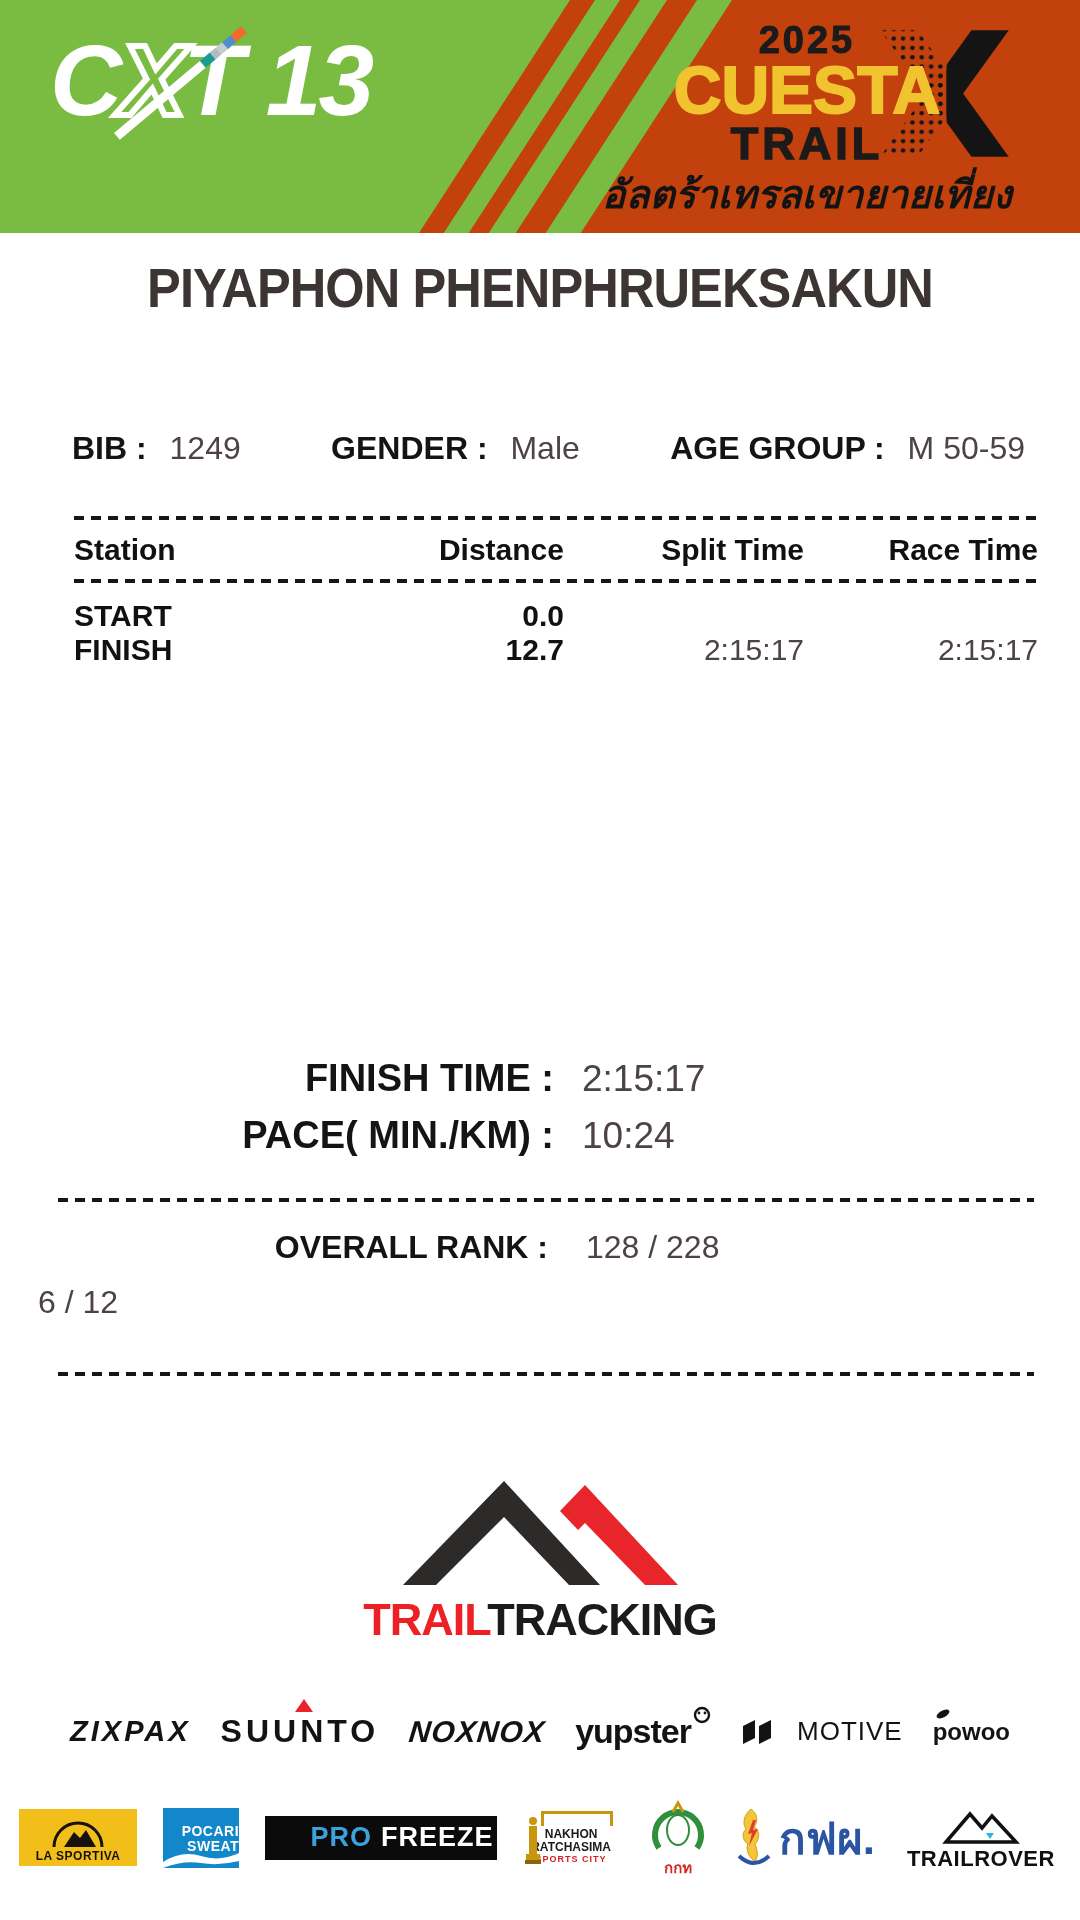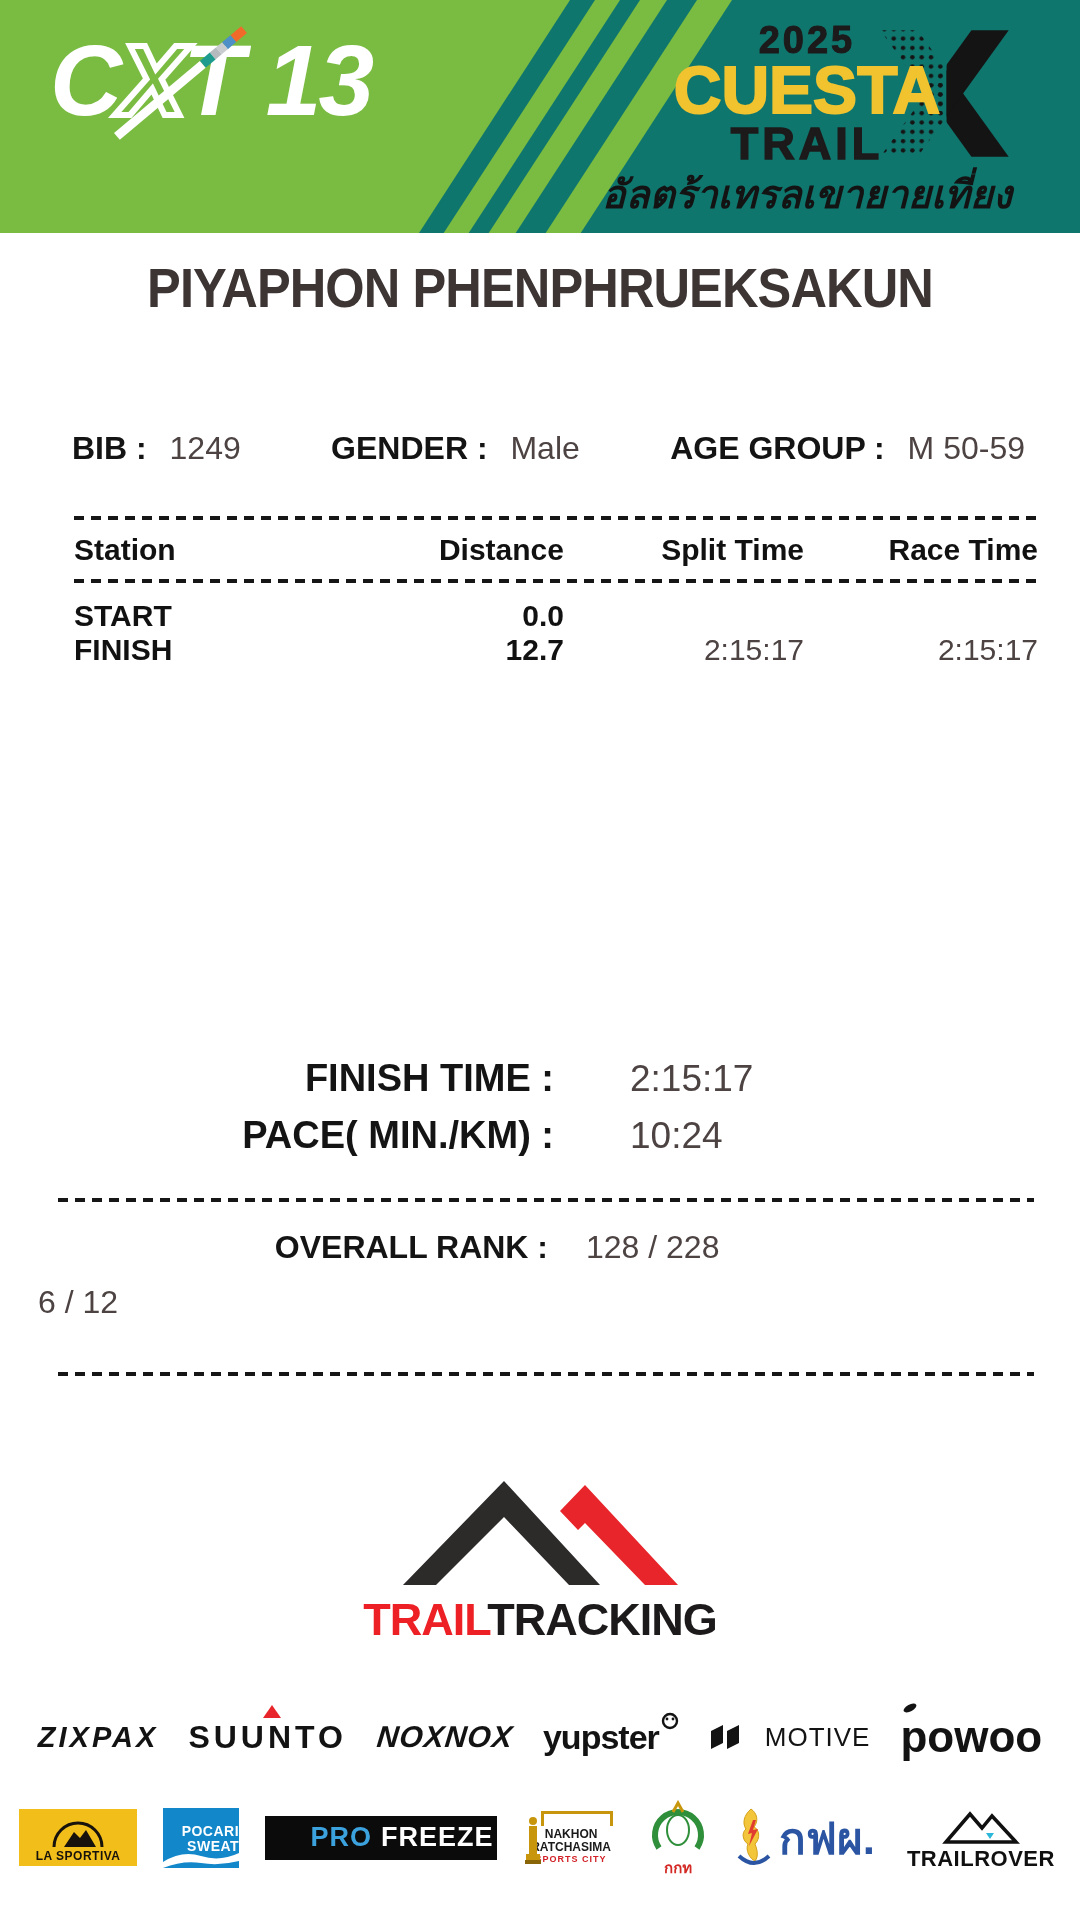--- a/index.html
+++ b/index.html
@@ -1,20 +1,20 @@
 <!DOCTYPE html>
 <html><head>
 <meta charset="utf-8">
 <style>
   html,body{margin:0;padding:0;background:#cfcfcf;}
   .page{position:relative;width:1080px;height:1920px;background:#ffffff;margin:0 auto;
         font-family:"Liberation Sans",sans-serif;overflow:hidden;color:#1c1a1a;}
 
   
-  .banner{position:absolute;left:0;top:0;width:1080px;height:233px;background:#0f766e;overflow:hidden;}
+  .banner{position:absolute;left:0;top:0;width:1080px;height:233px;background:#c2410c;overflow:hidden;}
   .green-shape{position:absolute;left:0;top:0;width:1080px;height:233px;background:#7abc41;
                clip-path:polygon(0 0,570px 0,419px 233px,0 233px);}
   .gstripe{position:absolute;top:0;height:233px;background:#7abc41;transform:skewX(-33deg);transform-origin:top left;}
   .gs1{left:595px;width:25px;} .gs2{left:640px;width:27px;} .gs3{left:697px;width:35px;}
 
   .cxt-logo{position:absolute;left:50px;top:28px;font-size:100px;line-height:104px;font-weight:bold;
             font-style:italic;color:#ffffff;letter-spacing:-3px;white-space:nowrap;z-index:2;}
   .cxt-x{color:transparent;-webkit-text-stroke:6px #ffffff;}
   .cxt-slash{position:absolute;left:176px;top:0px;width:9px;height:166px;transform:rotate(50deg);z-index:3;
              display:flex;flex-direction:column;}
@@ -51,21 +51,21 @@
   .t-head{padding:13px 0 12px 0;font-size:30px;font-weight:bold;color:#111111;}
   .t-head .c2,.t-head .c3,.t-head .c4{text-align:right;}
   .t-rows{margin-top:16px;}
   .t-row{display:grid;grid-template-columns:300px 190px 240px 1fr;line-height:34px;font-size:30px;}
   .t-row .station,.t-row .dist{font-weight:bold;color:#111111;}
   .t-row .dist,.t-row .split,.t-row .race{text-align:right;}
   .t-row .split,.t-row .race{font-weight:normal;color:#4d4343;}
 
   
   .result-block{position:absolute;left:0;top:1050px;width:1080px;}
-  .r-line{display:flex;align-items:baseline;line-height:57px;gap:48px;}
+  .r-line{display:flex;align-items:baseline;line-height:57px;}
   .r-label{width:554px;text-align:right;font-size:38px;font-weight:bold;color:#141414;white-space:nowrap;}
   .r-value{margin-left:28px;font-size:37px;font-weight:normal;color:#4d4343;}
 
   .dash-mid{position:absolute;left:58px;top:1198px;width:976px;}
   .dash-low{position:absolute;left:58px;top:1372px;width:976px;}
 
   
   .rank-block{position:absolute;left:0;top:1216px;width:1080px;}
   .k-line{display:flex;align-items:baseline;line-height:47px;}
   .k-label{width:548px;text-align:right;font-size:32px;font-weight:bold;color:#141414;white-space:nowrap;}
@@ -84,21 +84,21 @@
            align-items:center;gap:26px;}
   .sp{white-space:nowrap;}
   .sp-zixpax{font-size:29px;font-weight:bold;letter-spacing:3px;color:#131313;font-style:italic;}
   .sp-suunto{position:relative;font-size:32px;font-weight:bold;letter-spacing:4px;color:#131313;}
   .suunto-tri{position:absolute;left:47%;top:-14px;width:0;height:0;border-left:9px solid transparent;
               border-right:9px solid transparent;border-bottom:13px solid #e8252a;}
   .sp-noxnox{font-size:30px;font-weight:bold;font-style:italic;letter-spacing:1px;color:#131313;transform:skewX(-6deg);}
   .sp-yupster{font-size:34px;font-weight:bold;letter-spacing:-1px;color:#131313;display:flex;align-items:flex-start;}
   .yup-smile{margin-top:-6px;margin-left:2px;}
   .sp-motive{display:flex;align-items:center;gap:16px;font-size:26px;font-weight:normal;letter-spacing:1px;color:#131313;}
-  .sp-powoo{font-size:44px;font-weight:bold;letter-spacing:0;color:#131313;position:relative;}
+  .sp-powoo{font-size:24px;font-weight:bold;letter-spacing:0;color:#131313;position:relative;}
   .powoo-leaf{position:absolute;left:2px;top:-10px;}
 
   .sp-lasportiva{width:118px;height:54px;background:#f2be1a;display:flex;flex-direction:column;
                  align-items:center;justify-content:flex-end;padding-bottom:3px;}
   .lasportiva-text{font-size:12px;font-weight:bold;color:#17120b;letter-spacing:0.5px;}
   .sp-pocari{width:76px;height:60px;background:#1287ca;position:relative;text-align:right;overflow:hidden;
              padding-top:16px;box-sizing:border-box;}
   .pocari-line{font-size:14px;font-weight:bold;color:#ffffff;line-height:15px;letter-spacing:0.5px;}
   .pocari-wave{position:absolute;left:0;bottom:0;}
   .sp-profreeze{width:190px;height:44px;background:#0b0b0b;display:flex;align-items:center;justify-content:center;

